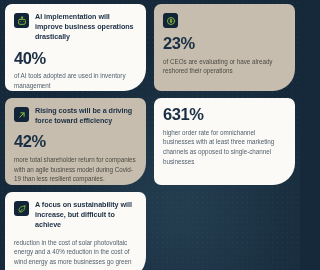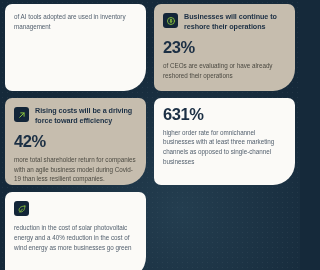--- a/index.html
+++ b/index.html
@@ -79,33 +79,45 @@
   .card.tan .desc{color:#4c4a42;}
 </style>
 </head>
 <body>
 
 <div id="bg-pattern"></div>
 
 <div id="grid">
 
   <div class="card light">
+    <div class="card-head">
+      <span class="icon-tile">
+        <svg width="10" height="10" viewBox="0 0 24 24" fill="none" stroke="#8cc63f" stroke-width="2.1" stroke-linecap="round" stroke-linejoin="round">
+          <rect x="4" y="8" width="16" height="12" rx="3"></rect>
+          <path d="M12 8V4"></path>
+            <circle cx="12" cy="3" r="1.4"></circle>
+          <circle cx="9" cy="13.5" r="1.1" fill="#8cc63f" stroke="none"></circle>
+          <circle cx="15" cy="13.5" r="1.1" fill="#8cc63f" stroke="none"></circle>
+        </svg>
+      </span>
+      <p class="card-title">AI implementation will improve business operations drastically</p>
+    </div>
+    <p class="stat">40%</p>
     <p class="desc">of AI tools adopted are used in inventory management</p>
   </div>
 
   <div class="card tan">
     <div class="card-head">
       <span class="icon-tile">
         <svg width="10" height="10" viewBox="0 0 24 24" fill="none" stroke="#8cc63f" stroke-width="2.1" stroke-linecap="round" stroke-linejoin="round">
           <circle cx="12" cy="12" r="8.5"></circle>
           <path d="M12 7.5v9"></path>
           <path d="M14.2 9.6c0-1-1-1.6-2.2-1.6s-2.2.6-2.2 1.6 1 1.5 2.2 1.8 2.2.8 2.2 1.9-1 1.7-2.2 1.7-2.2-.7-2.2-1.7"></path>
         </svg>
       </span>
-      <p class="card-title">Businesses will continue to reshore their operations</p>
     </div>
     <p class="stat">23%</p>
     <p class="desc">of CEOs are evaluating or have already reshored their operations</p>
   </div>
 
   <div class="card tan">
     <div class="card-head">
       <span class="icon-tile">
         <svg width="10" height="10" viewBox="0 0 24 24" fill="none" stroke="#8cc63f" stroke-width="2.4" stroke-linecap="round" stroke-linejoin="round">
           <path d="M6.5 17.5L17 7"></path>
@@ -124,17 +136,18 @@
   </div>
 
   <div class="card light">
     <div class="card-head">
       <span class="icon-tile">
         <svg width="10" height="10" viewBox="0 0 24 24" fill="none" stroke="#8cc63f" stroke-width="2.1" stroke-linecap="round" stroke-linejoin="round">
           <path d="M19 5C9 5 5 9.5 5 14.5c0 2.5 1.6 4.5 4 4.5 5 0 10-4 10-14z"></path>
           <path d="M6.5 19.5L13 12"></path>
         </svg>
       </span>
+      <p class="card-title">A focus on sustainability will increase, but difficult to achieve</p>
     </div>
     <p class="desc">reduction in the cost of solar photovoltaic energy and a 40% reduction in the cost of wind energy as more businesses go green</p>
   </div>
 
 </div>
 
 </body></html>

